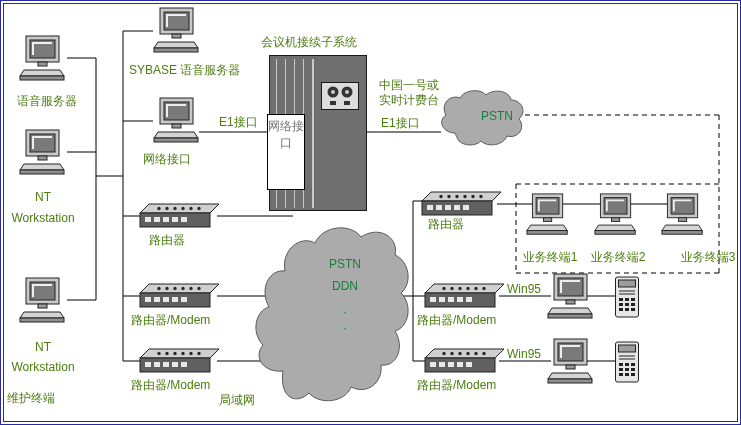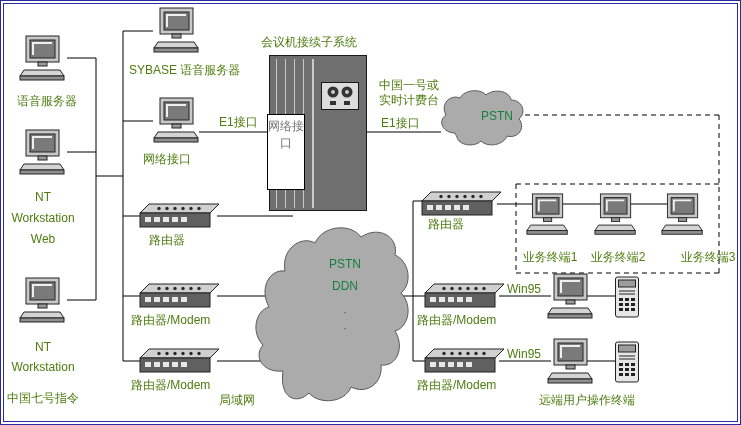--- a/index.html
+++ b/index.html
@@ -124,32 +124,31 @@
       <use href="#sym-pc" xlink:href="#sym-pc"></use>
     </svg>
   <div class="lbl center" style="left:14px;top:93px;width:64px">语音服务器</div>
 
   <svg class="icon" style="left:18px;top:128px" width="48" height="48">
       <use href="#sym-pc" xlink:href="#sym-pc"></use>
     </svg>
   <div class="lbl stack" style="left:4px;top:186px;width:76px">
     <span>NT</span>
     <span>Workstation</span>
-    <span>Web</span>
   </div>
 
   <svg class="icon" style="left:18px;top:276px" width="48" height="48">
       <use href="#sym-pc" xlink:href="#sym-pc"></use>
     </svg>
   <div class="lbl stack2" style="left:4px;top:336px;width:76px">
     <span>NT</span>
     <span>Workstation</span>
   </div>
 
-  <div class="lbl" style="left:6px;top:390px">中国七号指令</div>
+  <div class="lbl" style="left:6px;top:390px">维护终端</div>
 
   <svg class="icon" style="left:152px;top:6px" width="48" height="48">
       <use href="#sym-pc" xlink:href="#sym-pc"></use>
     </svg>
   <div class="lbl" style="left:128px;top:62px">SYBASE 语音服务器</div>
 
   <svg class="icon" style="left:152px;top:96px" width="48" height="48">
       <use href="#sym-pc" xlink:href="#sym-pc"></use>
     </svg>
   <div class="lbl" style="left:142px;top:151px">网络接口</div>
@@ -246,16 +245,15 @@
     </svg>
   <div class="lbl" style="left:416px;top:377px">路由器/Modem</div>
   <div class="lbl" style="left:506px;top:346px">Win95</div>
   <svg class="icon" style="left:546px;top:337px" width="48" height="48">
       <use href="#sym-pc" xlink:href="#sym-pc"></use>
     </svg>
   <svg class="icon" style="left:612px;top:340px" width="28" height="42">
       <use href="#sym-phone" xlink:href="#sym-phone"></use>
     </svg>
 
-  <div class="lbl" style="left:538px;top:392px">远端用户操作终端</div>
 
   <div class="inner-frame"></div>
 </div>
 
 </body></html>

